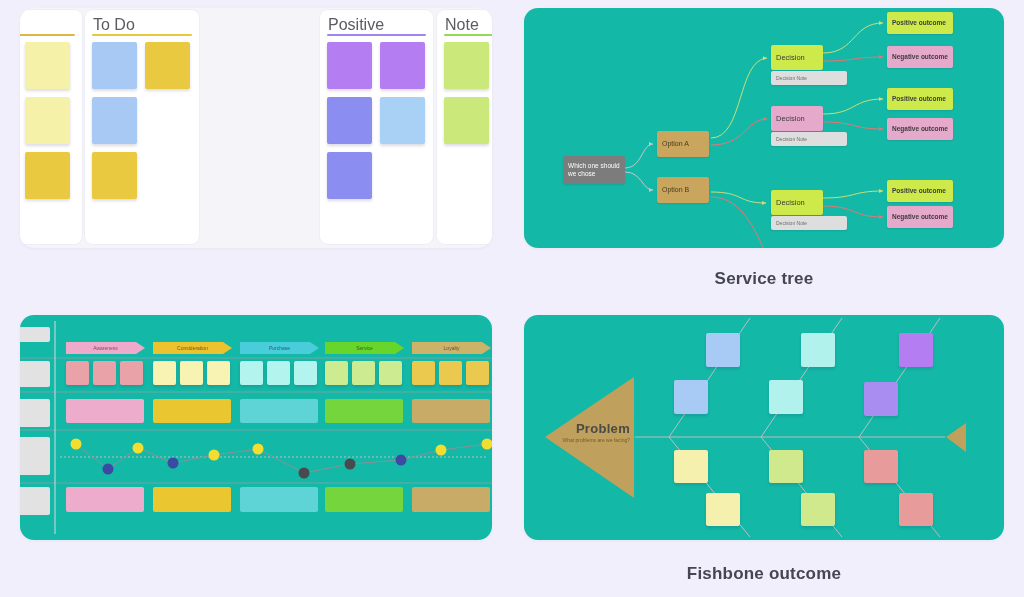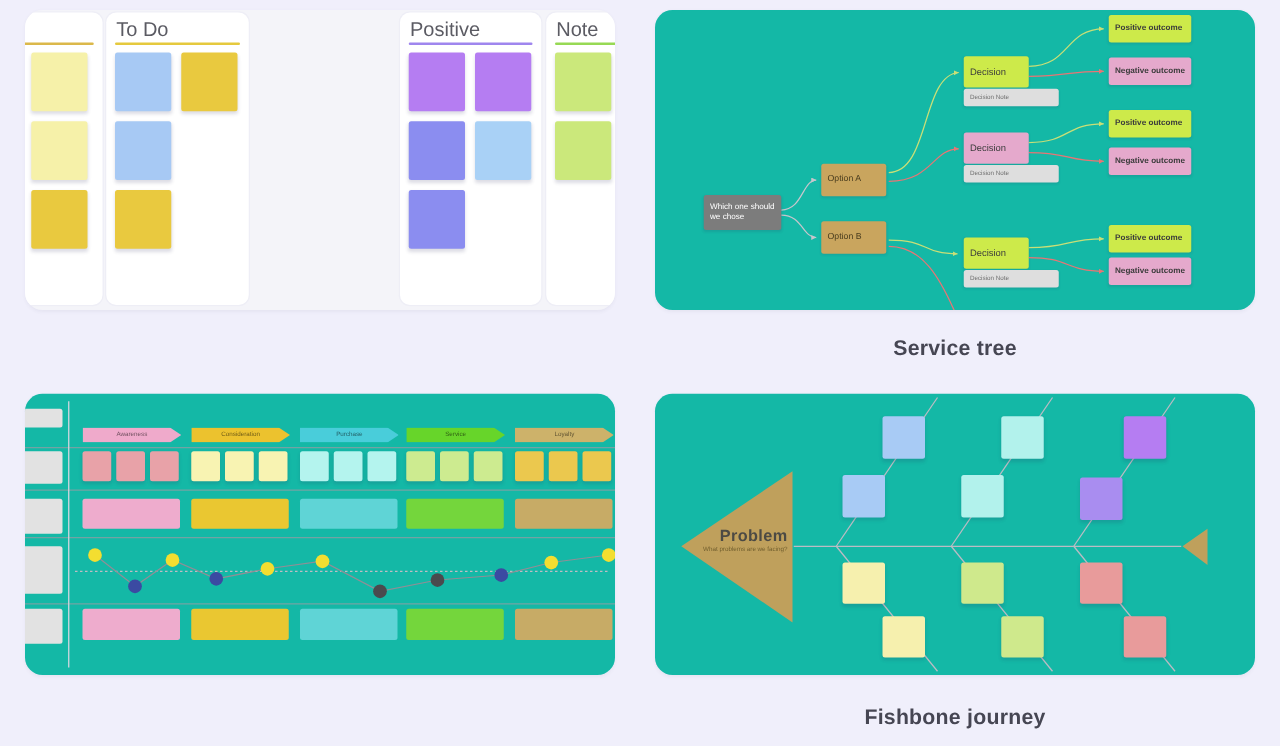--- a/index.html
+++ b/index.html
@@ -248,16 +248,16 @@
         <div class="note" style="left: 245px; top: 65px; width: 34px; height: 34px; background: rgb(178, 242, 236);"></div>
         <div class="note" style="left: 375px; top: 18px; width: 34px; height: 34px; background: rgb(181, 125, 242);"></div>
         <div class="note" style="left: 340px; top: 67px; width: 34px; height: 34px; background: rgb(169, 141, 240);"></div>
         <div class="note" style="left: 150px; top: 135px; width: 34px; height: 33px; background: rgb(246, 240, 174);"></div>
         <div class="note" style="left: 182px; top: 178px; width: 34px; height: 33px; background: rgb(246, 240, 174);"></div>
         <div class="note" style="left: 245px; top: 135px; width: 34px; height: 33px; background: rgb(207, 233, 140);"></div>
         <div class="note" style="left: 277px; top: 178px; width: 34px; height: 33px; background: rgb(207, 233, 140);"></div>
         <div class="note" style="left: 340px; top: 135px; width: 34px; height: 33px; background: rgb(232, 155, 155);"></div>
         <div class="note" style="left: 375px; top: 178px; width: 34px; height: 33px; background: rgb(232, 155, 155);"></div>
       </div>
-    <h3 class="card-title" style="margin-top:24px">Fishbone journey</h3>
+    <h3 class="card-title" style="margin-top:24px">Fishbone outcome</h3>
   </section>
 
 </div>
 
 </body></html>

